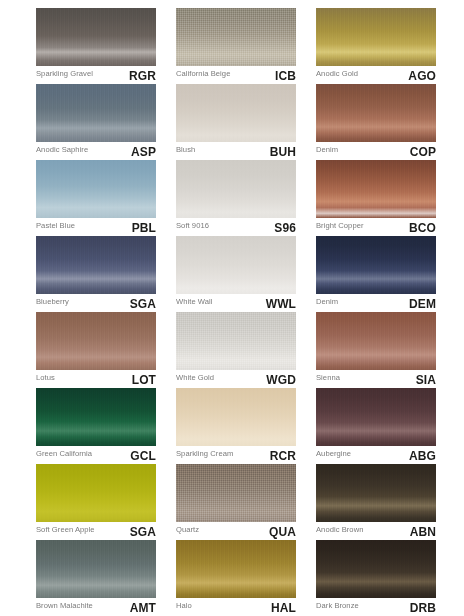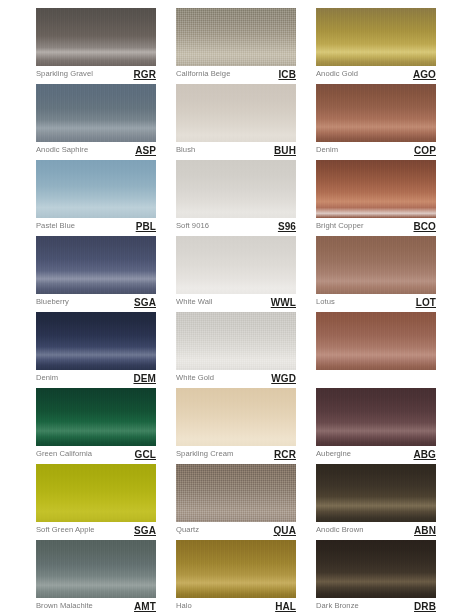--- a/index.html
+++ b/index.html
@@ -86,26 +86,25 @@
     padding-top: 3px;
     box-sizing: border-box;
   }
   .swatch-name {
     font-size: 7.6px;
     color: #7b7b7b;
     letter-spacing: 0.05px;
     white-space: nowrap;
   }
   .swatch-code {
-    font-size: 10px;
+    font-size: 12px;
     font-weight: bold;
     color: #1d1d1b;
     letter-spacing: 0.1px;
     white-space: nowrap;
-    text-decoration: underline;
   }
 </style>
 </head>
 <body>
 
 <main id="swatch-grid">
     <div class="swatch-cell">
     <div class="swatch-chip" style="background: linear-gradient(rgb(85, 80, 76) 0%, rgb(91, 85, 80) 18%, rgb(106, 98, 92) 48%, rgb(139, 132, 128) 68%, rgb(180, 174, 170) 76%, rgb(156, 149, 145) 82%, rgb(125, 117, 113) 90%, rgb(110, 102, 98) 100%);">
       <div class="grain"></div>
     </div>
@@ -198,50 +197,54 @@
     <div class="swatch-cell">
     <div class="swatch-chip matte" style="background: linear-gradient(rgb(212, 209, 204) 0%, rgb(216, 213, 208) 25%, rgb(222, 219, 214) 50%, rgb(229, 226, 222) 72%, rgb(237, 235, 232) 90%, rgb(234, 232, 229) 100%);">
       <div class="grain"></div>
     </div>
     <div class="swatch-caption">
       <span class="swatch-name">White Wall</span>
       <span class="swatch-code">WWL</span>
     </div>
   </div>
     <div class="swatch-cell">
+    <div class="swatch-chip" style="background: linear-gradient(rgb(32, 40, 63) 0%, rgb(34, 42, 66) 16%, rgb(42, 51, 80) 40%, rgb(59, 69, 102) 60%, rgb(110, 119, 146) 74%, rgb(76, 85, 117) 82%, rgb(51, 60, 89) 92%, rgb(43, 52, 78) 100%);">
+      <div class="grain"></div>
+    </div>
+    <div class="swatch-caption">
+      <span class="swatch-name">Denim</span>
+      <span class="swatch-code">DEM</span>
+    </div>
+  </div>
+    <div class="swatch-cell">
     <div class="swatch-chip" style="background: linear-gradient(rgb(138, 99, 80) 0%, rgb(143, 103, 83) 18%, rgb(154, 114, 96) 45%, rgb(168, 128, 112) 65%, rgb(183, 145, 130) 78%, rgb(168, 126, 109) 88%, rgb(151, 112, 95) 100%);">
       <div class="grain"></div>
     </div>
     <div class="swatch-caption">
       <span class="swatch-name">Lotus</span>
       <span class="swatch-code">LOT</span>
     </div>
   </div>
     <div class="swatch-cell">
-    <div class="swatch-chip" style="background: linear-gradient(rgb(32, 40, 63) 0%, rgb(34, 42, 66) 16%, rgb(42, 51, 80) 40%, rgb(59, 69, 102) 60%, rgb(110, 119, 146) 74%, rgb(76, 85, 117) 82%, rgb(51, 60, 89) 92%, rgb(43, 52, 78) 100%);">
-      <div class="grain"></div>
-    </div>
-    <div class="swatch-caption">
-      <span class="swatch-name">Denim</span>
-      <span class="swatch-code">DEM</span>
-    </div>
-  </div>
-    <div class="swatch-cell">
     <div class="swatch-chip speckled" style="background: linear-gradient(rgb(201, 199, 194) 0%, rgb(205, 203, 198) 22%, rgb(212, 210, 205) 45%, rgb(222, 220, 215) 66%, rgb(233, 231, 227) 84%, rgb(227, 225, 221) 96%, rgb(222, 220, 216) 100%);">
       <div class="grain"></div>
     </div>
     <div class="swatch-caption">
       <span class="swatch-name">White Gold</span>
       <span class="swatch-code">WGD</span>
     </div>
   </div>
     <div class="swatch-cell">
     <div class="swatch-chip" style="background: linear-gradient(rgb(138, 85, 67) 0%, rgb(143, 90, 71) 16%, rgb(154, 102, 85) 40%, rgb(170, 120, 104) 60%, rgb(189, 143, 128) 74%, rgb(169, 120, 106) 84%, rgb(149, 99, 82) 94%, rgb(140, 92, 75) 100%);">
       <div class="grain"></div>
     </div>
+    <div class="swatch-caption">
+      <span class="swatch-name">Sienna</span>
+      <span class="swatch-code">SIA</span>
+    </div>
   </div>
     <div class="swatch-cell">
     <div class="swatch-chip" style="background: linear-gradient(rgb(15, 63, 44) 0%, rgb(16, 69, 47) 16%, rgb(19, 81, 52) 40%, rgb(26, 100, 64) 58%, rgb(63, 130, 96) 74%, rgb(33, 104, 69) 84%, rgb(21, 82, 53) 94%, rgb(18, 74, 49) 100%);">
       <div class="grain"></div>
     </div>
     <div class="swatch-caption">
       <span class="swatch-name">Green California</span>
       <span class="swatch-code">GCL</span>
     </div>
   </div>

